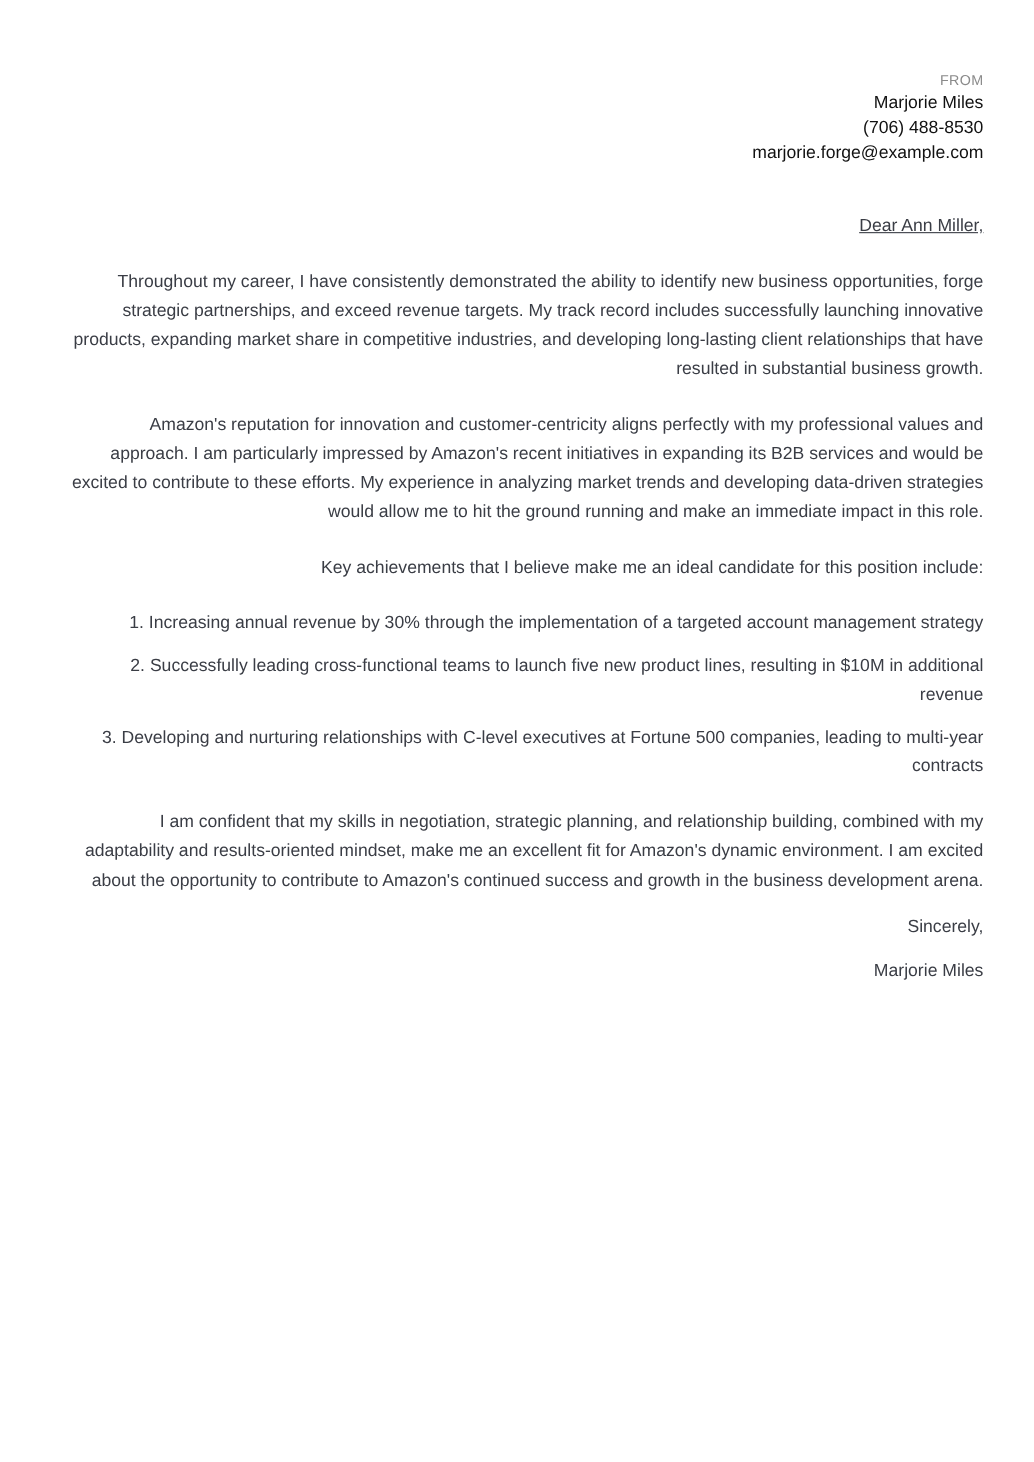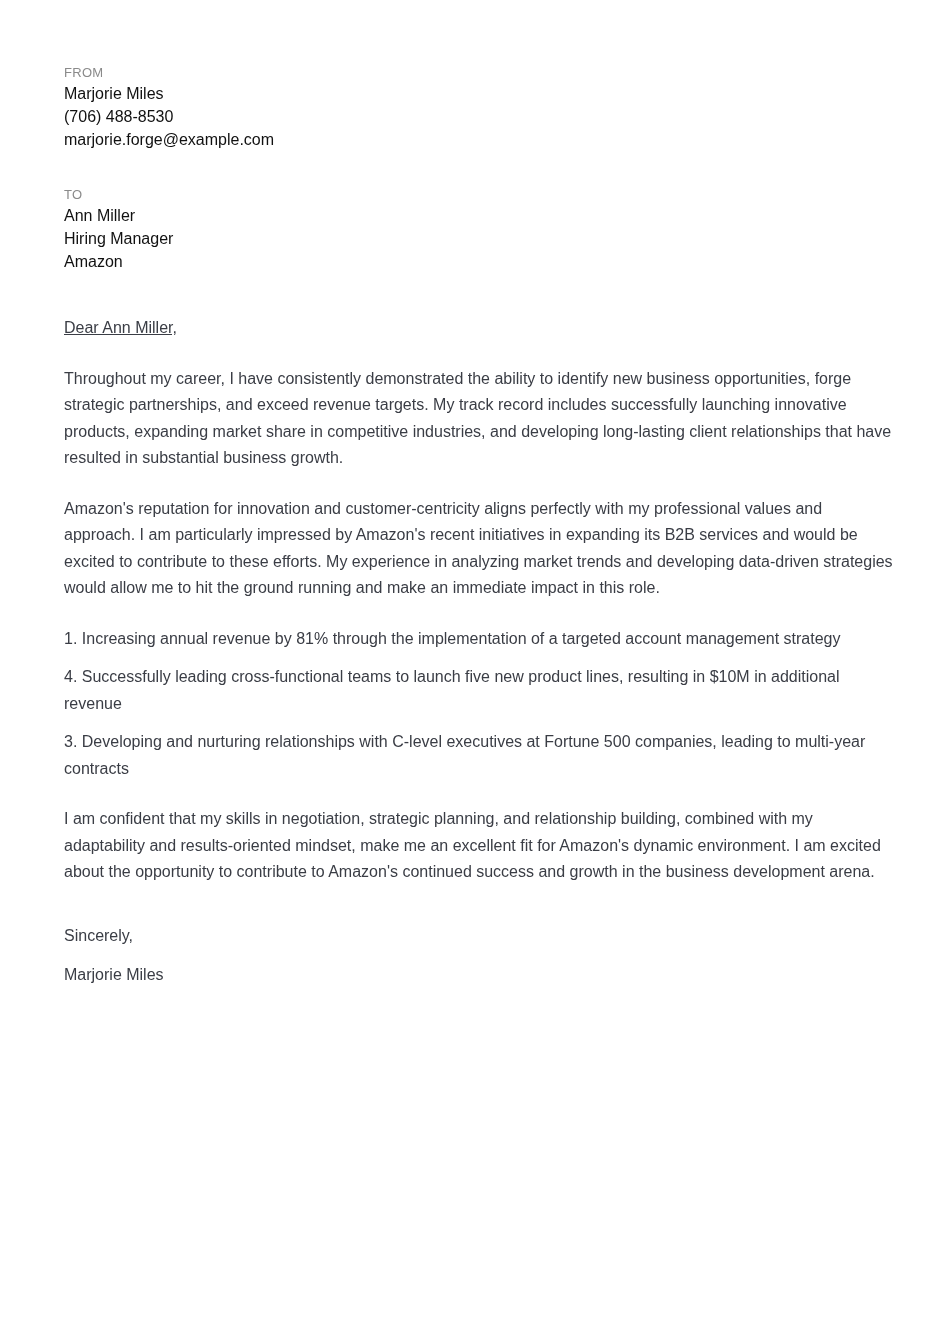--- a/index.html
+++ b/index.html
@@ -12,20 +12,21 @@
       height: 1329px;
       position: relative;
       overflow: hidden;
       font-family: "Liberation Sans", sans-serif;
     }
     .page {
       position: absolute;
       left: 64px;
       top: 64px;
       width: 830px;
+      text-align: right;
     }
     .label {
       font-size: 13px;
       color: #8a8a8a;
       letter-spacing: 0.3px;
       line-height: 18px;
       height: 18px;
     }
     .contact-line {
       font-size: 16px;
@@ -36,51 +37,46 @@
     .to-block { margin-top: 35px; }
     .body-text {
       color: #3a3d45;
       font-size: 16px;
       line-height: 26.5px;
     }
     .greeting { margin-top: 42px; text-decoration: underline; }
     .para { margin-top: 24px; }
     .list-item { margin-top: 12px; }
     .list-first { margin-top: 24px; }
-    .closing { margin-top: 37px; }
+    .closing { margin-top: 16px; }
     .signature { margin-top: 13px; }
     p { margin: 0; }
   </style>
 </head>
 <body>
 
 <div class="page">
 
   <div class="from-block">
     <div class="label">FROM</div>
     <div class="contact-line">Marjorie Miles</div>
     <div class="contact-line">(706) 488-8530</div>
     <div class="contact-line">marjorie.forge@example.com</div>
   </div>
 
-  <div class="to-block">
-    <div class="label">TO</div>
-    <div class="contact-line">Ann Miller</div>
-    <div class="contact-line">Hiring Manager</div>
-    <div class="contact-line">Amazon</div>
-  </div>
 
   <div class="body-text">
     <p class="greeting">Dear Ann Miller,</p>
     <p class="para">Throughout my career, I have consistently demonstrated the ability to identify new business opportunities, forge strategic partnerships, and exceed revenue targets. My track record includes successfully launching innovative products, expanding market share in competitive industries, and developing long-lasting client relationships that have resulted in substantial business growth.</p>
     <p class="para">Amazon's reputation for innovation and customer-centricity aligns perfectly with my professional values and approach. I am particularly impressed by Amazon's recent initiatives in expanding its B2B services and would be excited to contribute to these efforts. My experience in analyzing market trends and developing data-driven strategies would allow me to hit the ground running and make an immediate impact in this role.</p>
+    <p class="para">Key achievements that I believe make me an ideal candidate for this position include:</p>
 
     <div>
-      <p class="list-first">1. Increasing annual revenue by 81% through the implementation of a targeted account management strategy</p>
-      <p class="list-item">4. Successfully leading cross-functional teams to launch five new product lines, resulting in $10M in additional revenue</p>
+      <p class="list-first">1. Increasing annual revenue by 30% through the implementation of a targeted account management strategy</p>
+      <p class="list-item">2. Successfully leading cross-functional teams to launch five new product lines, resulting in $10M in additional revenue</p>
       <p class="list-item">3. Developing and nurturing relationships with C-level executives at Fortune 500 companies, leading to multi-year contracts</p>
     </div>
 
     <p class="para">I am confident that my skills in negotiation, strategic planning, and relationship building, combined with my adaptability and results-oriented mindset, make me an excellent fit for Amazon's dynamic environment. I am excited about the opportunity to contribute to Amazon's continued success and growth in the business development arena.</p>
 
     <p class="closing">Sincerely,</p>
     <p class="signature">Marjorie Miles</p>
   </div>
 
 </div>

